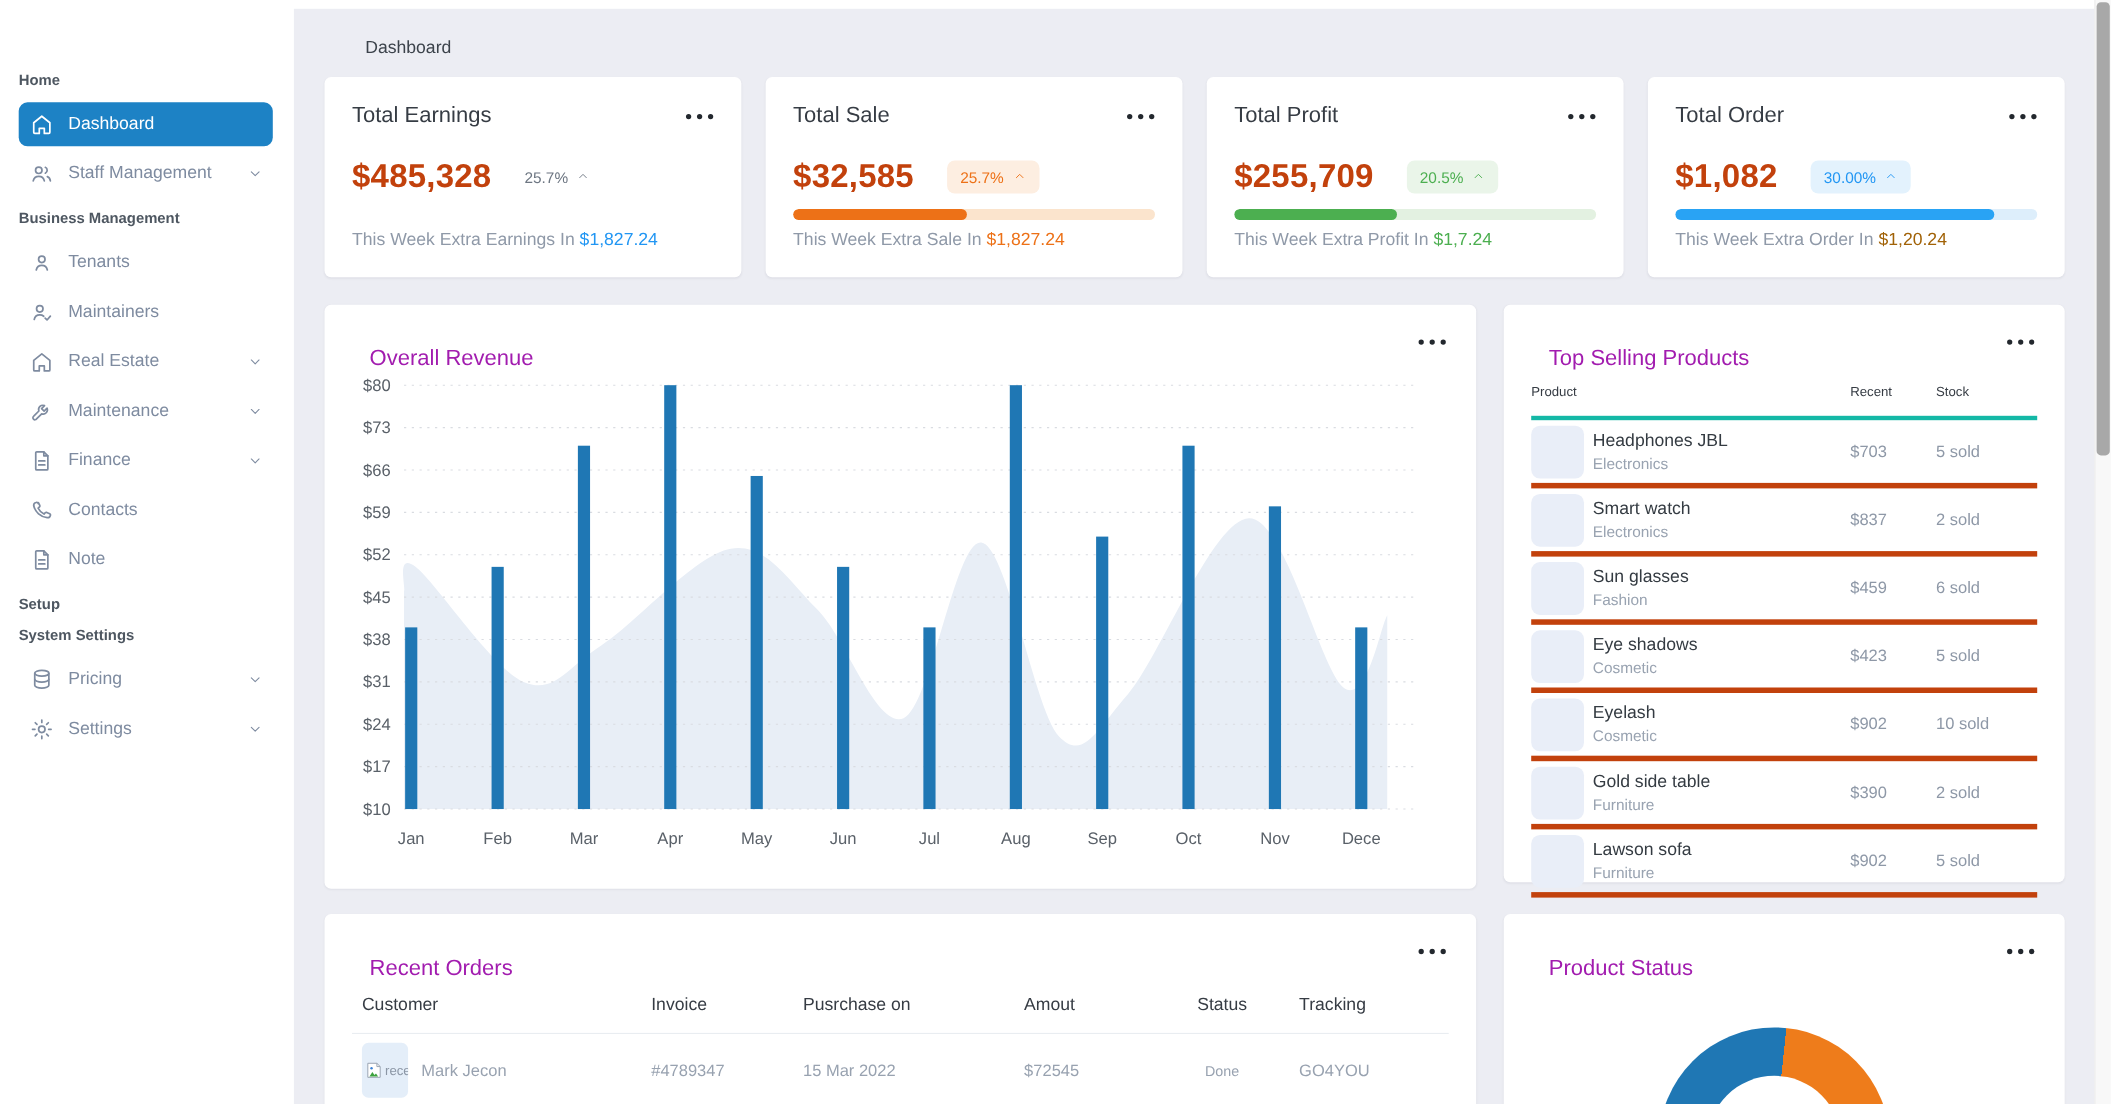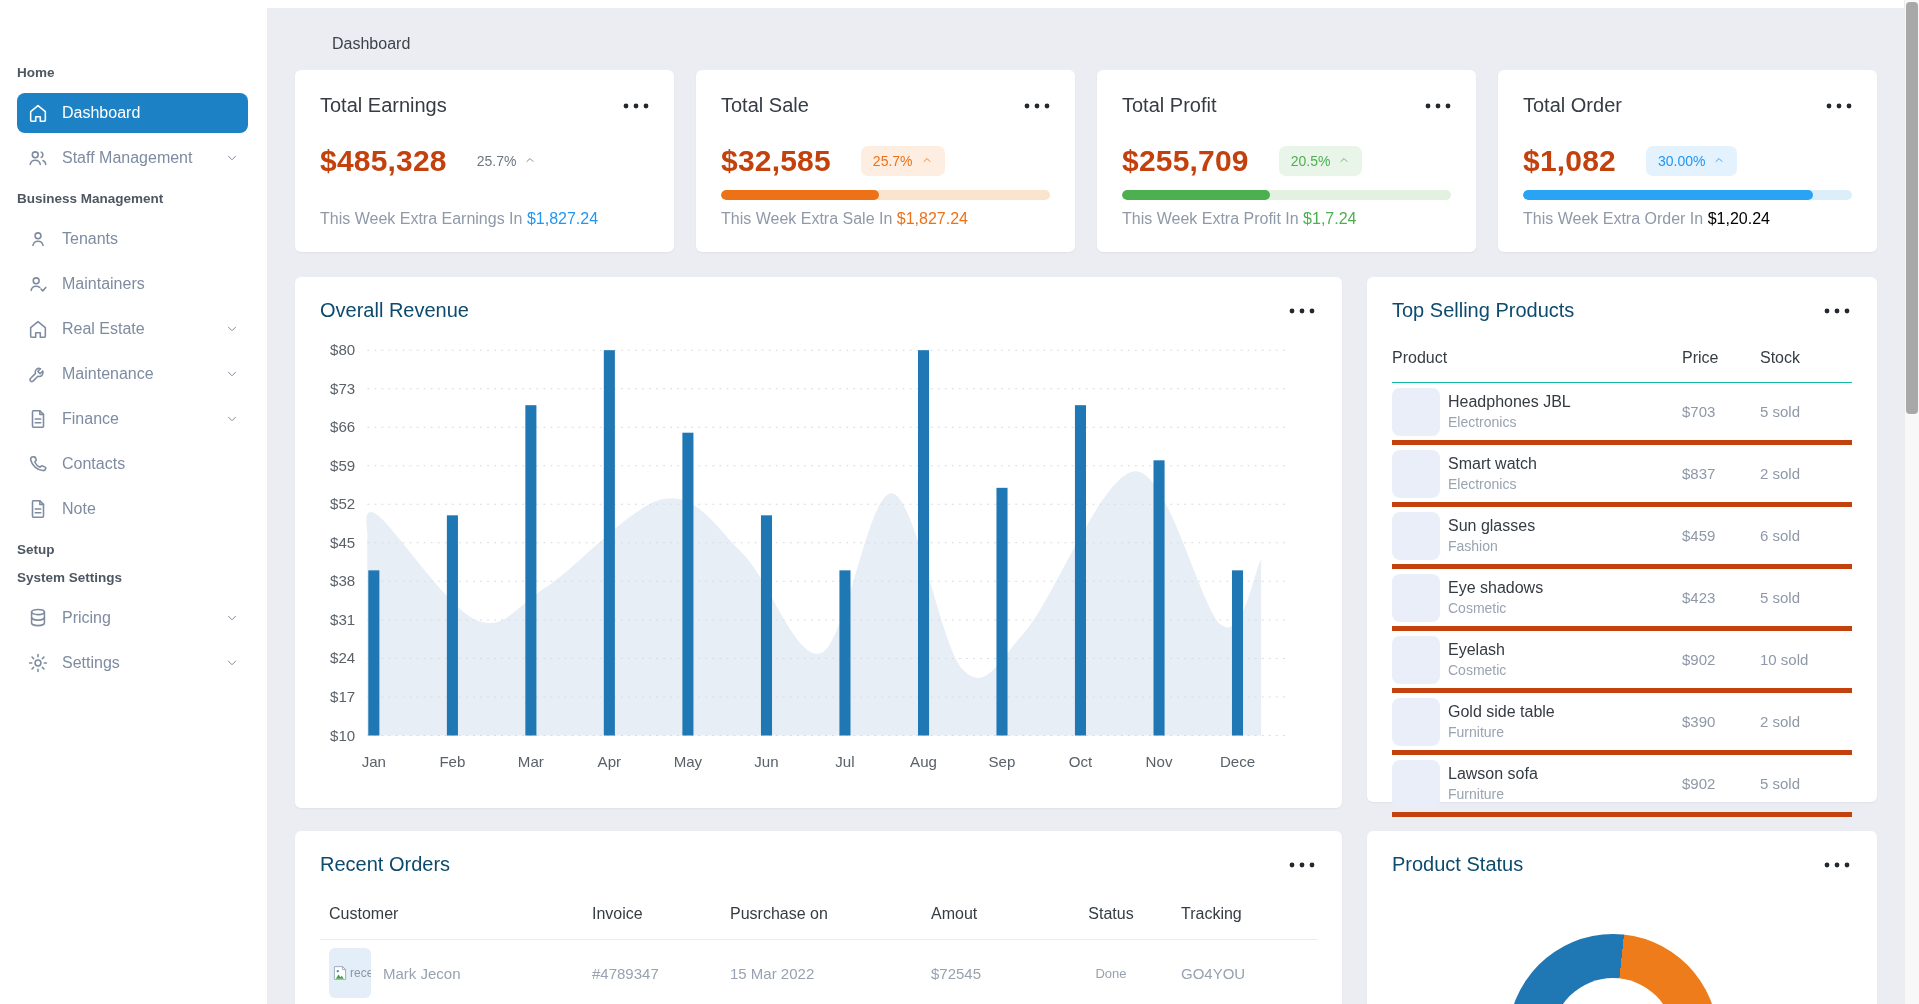--- a/index.html
+++ b/index.html
@@ -28,35 +28,35 @@
   .vrow{position:absolute;left:25px;top:74px;display:flex;align-items:center;}
   .val{font-size:30px;font-weight:600;color:#c2410c;letter-spacing:.2px;}
   .badge{margin-left:30px;display:inline-flex;gap:8px;font-size:14px;border-radius:7px;line-height:1;}
   .badge svg{width:12px;height:12px;}
   .prog{position:absolute;left:25px;right:25px;top:120px;height:10px;border-radius:6px;overflow:hidden;}
   .prog i{display:block;height:100%;border-radius:6px;}
   .cfoot{position:absolute;left:25px;top:140px;font-size:16px;color:#8f99a8;white-space:nowrap;}
 
   
   .panel{position:absolute;background:#fff;border-radius:6px;box-shadow:0 1px 2px rgba(16,24,40,.05);}
-  .panel>h2{position:absolute;left:25px;top:22px;margin:0;font-size:20px;font-weight:500;color:#0c4a6e;}
+  .panel>h2{position:absolute;left:25px;top:22px;margin:16px;font-size:20px;font-weight:500;color:#a21caf;}
   .panel .dots-btn{top:28px;right:24px;}
   .revenue{left:28px;top:269px;width:1047px;height:531px;}
   .products{left:1100px;top:269px;width:510px;height:525px;}
   .orders{left:28px;top:823px;width:1047px;height:420px;}
   .status{left:1100px;top:823px;width:510px;height:420px;}
 
   
   .chart{position:absolute;left:22px;top:58px;width:1003px;height:445px;}
   .tick,.xlab{font-size:15px;fill:#5a6169;}
   .grid{stroke:#d9dce1;stroke-dasharray:2 5;stroke-width:1;}
 
   
   .p-table{position:absolute;left:25px;right:25px;top:72px;}
-  .p-head{display:grid;grid-template-columns:290px 78px 1fr;font-size:16px;color:#363c44;padding-bottom:15px;border-bottom:1px solid #14b8a6;}
+  .p-head{display:grid;grid-template-columns:290px 78px 1fr;font-size:12px;color:#363c44;padding-bottom:15px;border-bottom:4px solid #14b8a6;}
   .p-row{display:grid;grid-template-columns:56px 234px 78px 1fr;align-items:center;height:57px;border-bottom:5px solid #c2410c;}
   .p-thumb{width:48px;height:48px;border-radius:8px;background:#e9eef8;}
   .p-name{font-size:16px;color:#343b42;}
   .p-cat{font-size:14px;color:#99a3b1;margin-top:3px;}
   .p-price,.p-sold{font-size:15px;color:#8e98a7;}
 
   
   .o-table{position:absolute;left:25px;right:25px;top:74px;}
   .o-head{display:grid;grid-template-columns:272px 138px 201px 110px 140px 1fr;font-size:16px;color:#363c44;padding-bottom:16px;border-bottom:1px solid #e9edf1;}
   .o-head .h1{padding-left:9px;}
@@ -301,21 +301,21 @@
             <span style="display:flex">
               <svg viewBox="0 0 24 24" fill="none" stroke="currentColor" stroke-width="1.7" stroke-linecap="round" stroke-linejoin="round">
                 <path d="M6 15l6-6 6 6"></path>
               </svg>
             </span>
           </span>
         </div>
         <div class="prog" style="background:#ddeefb">
           <i style="width:88%;background:#29a3f4"></i>
         </div>
-        <div class="cfoot"><span>This Week Extra Order In </span><span style="color:#000000">$1,20.24</span></div>
+        <div class="cfoot"><span>This Week Extra Order In </span><span style="color:#a16207">$1,20.24</span></div>
       </article>
     </section>
 
   <section class="panel revenue">
     <h2>Overall Revenue</h2>
     <button class="dots-btn"><svg width="26" height="6">
           <circle cx="3" cy="3" r="2.4"></circle>
           <circle cx="13" cy="3" r="2.4"></circle>
           <circle cx="23" cy="3" r="2.4"></circle>
         </svg></button>
@@ -373,21 +373,21 @@
   <section class="panel products">
     <h2>Top Selling Products</h2>
     <button class="dots-btn"><svg width="26" height="6">
           <circle cx="3" cy="3" r="2.4"></circle>
           <circle cx="13" cy="3" r="2.4"></circle>
           <circle cx="23" cy="3" r="2.4"></circle>
         </svg></button>
     <div class="p-table">
       <div class="p-head">
         <div>Product</div>
-        <div>Price</div>
+        <div>Recent</div>
         <div>Stock</div>
       </div>
       <div id="product-rows">
           <div class="p-row">
             <div class="p-thumb"></div>
             <div>
               <div class="p-name">Headphones JBL</div>
               <div class="p-cat">Electronics</div>
             </div>
             <div class="p-price">$703</div>

